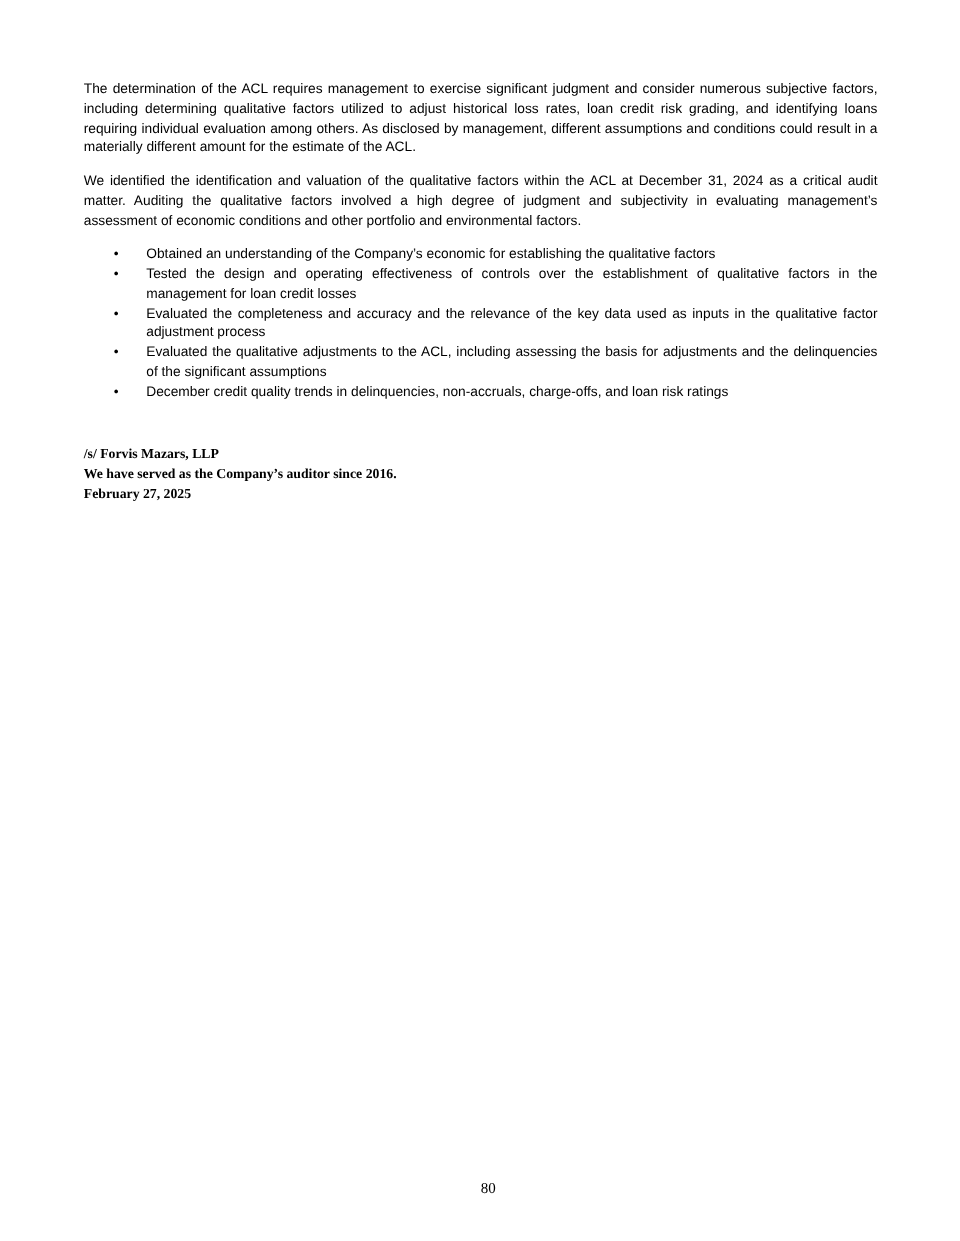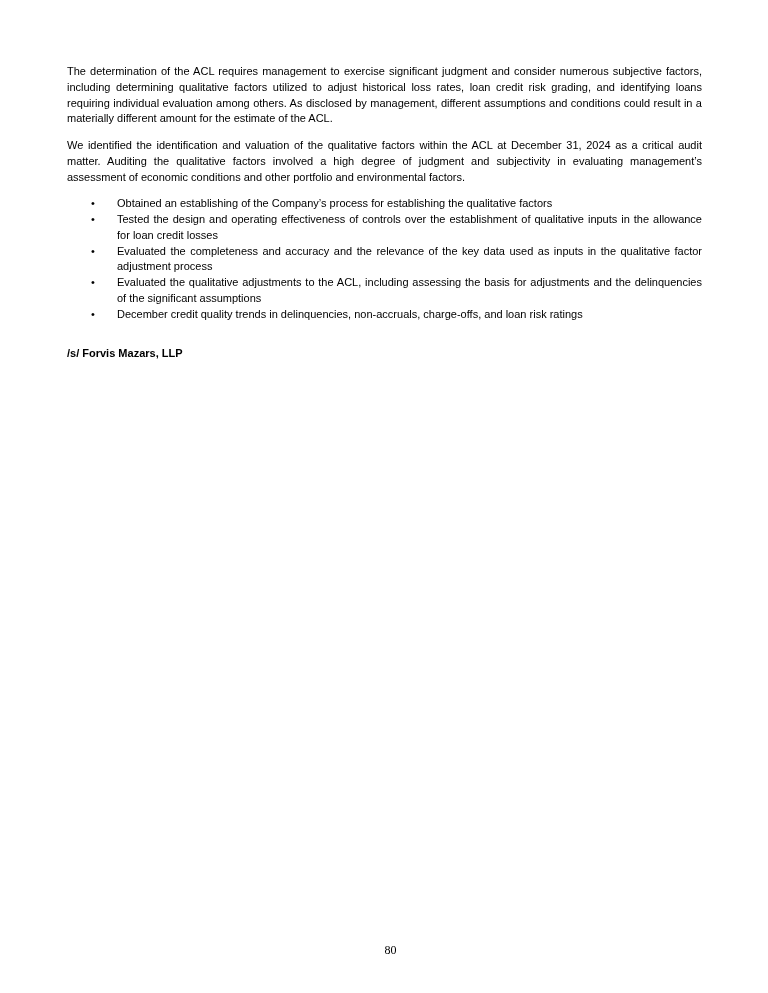--- a/index.html
+++ b/index.html
@@ -38,22 +38,23 @@
     flex: 0 0 50px;
     width: 50px;
     padding-left: 24px;
   }
   .bullet-text {
     flex: 1 1 auto;
     text-align: justify;
     text-justify: inter-word;
   }
   .signature {
-    margin-top: 24px;
+    margin-top: 34px;
     font-weight: bold;
+    font-family: Liberation Serif, serif;
   }
   .signature div {
     margin: 0;
   }
   .page-number {
     position: absolute;
     left: 13px;
     right: 0;
     top: 943px;
     text-align: center;
@@ -70,26 +71,26 @@
 
     <p class="para">The determination of the ACL requires management to exercise significant judgment and consider numerous subjective factors, including determining qualitative factors utilized to adjust historical loss rates, loan credit risk grading, and identifying loans requiring individual evaluation among others. As disclosed by management, different assumptions and conditions could result in a materially different amount for the estimate of the ACL.</p>
 
     <p class="para">We identified the identification and valuation of the qualitative factors within the ACL at December 31, 2024 as a critical audit matter. Auditing the qualitative factors involved a high degree of judgment and subjectivity in evaluating management’s assessment of economic conditions and other portfolio and environmental factors.</p>
 
 
     <div class="bullet-list">
 
       <div class="bullet-item">
         <span class="bullet-marker">•</span>
-        <span class="bullet-text">Obtained an establishing of the Company’s process for establishing the qualitative factors</span>
+        <span class="bullet-text">Obtained an understanding of the Company’s economic for establishing the qualitative factors</span>
       </div>
 
       <div class="bullet-item">
         <span class="bullet-marker">•</span>
-        <span class="bullet-text">Tested the design and operating effectiveness of controls over the establishment of qualitative inputs in the allowance for loan credit losses</span>
+        <span class="bullet-text">Tested the design and operating effectiveness of controls over the establishment of qualitative factors in the management for loan credit losses</span>
       </div>
 
       <div class="bullet-item">
         <span class="bullet-marker">•</span>
         <span class="bullet-text">Evaluated the completeness and accuracy and the relevance of the key data used as inputs in the qualitative factor adjustment process</span>
       </div>
 
       <div class="bullet-item">
         <span class="bullet-marker">•</span>
         <span class="bullet-text">Evaluated the qualitative adjustments to the ACL, including assessing the basis for adjustments and the delinquencies of the significant assumptions</span>
@@ -97,18 +98,20 @@
 
       <div class="bullet-item">
         <span class="bullet-marker">•</span>
         <span class="bullet-text">December credit quality trends in delinquencies, non-accruals, charge-offs, and loan risk ratings</span>
       </div>
 
     </div>
 
     <div class="signature">
       <div>/s/ Forvis Mazars, LLP</div>
+      <div>We have served as the Company’s auditor since 2016.</div>
+      <div>February 27, 2025</div>
     </div>
 
   </div>
 
   <div class="page-number">80</div>
 </div>
 
 </body></html>

